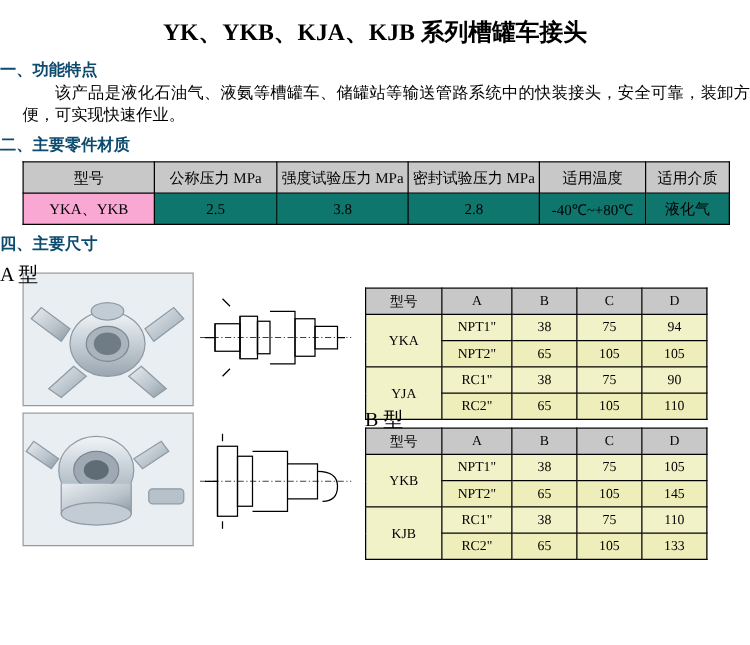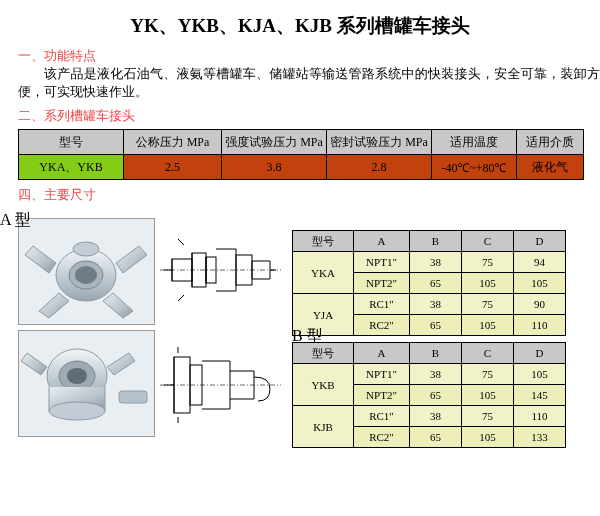--- a/index.html
+++ b/index.html
@@ -26,25 +26,24 @@
     text-align: center;
     font-family: "Liberation Serif", serif;
     font-size: 19px;
     font-weight: bold;
     letter-spacing: 0px;
     padding-top: 13px;
     padding-bottom: 2px;
     color: #000;
   }
   .section-head {
-    color: #ef4444;
-    font-weight: normal;
+    color: #0c4a6e;
+    font-weight: bold;
     font-size: 13px;
     font-family: "Liberation Serif", serif;
-    margin-left: 18px;
     margin-top: 6px;
   }
   .body-text {
     font-size: 13px;
     line-height: 18px;
     margin-left: 18px;
     text-indent: 26px;
     text-align: justify;
   }
   .plain-line {
@@ -67,24 +66,24 @@
     font-size: 12px;
     height: 22px;
     font-family: "Liberation Serif", serif;
   }
   table.perf thead th {
     background: #c8c8c8;
     font-weight: normal;
     font-size: 12px;
   }
   table.perf tbody td {
-    background: #c2410c;
+    background: #0f766e;
   }
   table.perf tbody td.first {
-    background: #84cc16;
+    background: #f9a8d4;
   }
 
   
   .dim-wrap {
     margin-top: 6px;
     position: relative;
     height: 240px;
   }
   .img-box {
     position: absolute;
@@ -136,21 +135,21 @@
 </head>
 <body>
 
 <div class="page">
 
   <div class="title">YK、YKB、KJA、KJB 系列槽罐车接头</div>
 
   <div class="section-head">一、功能特点</div>
   <div class="body-text">该产品是液化石油气、液氨等槽罐车、储罐站等输送管路系统中的快装接头，安全可靠，装卸方便，可实现快速作业。</div>
 
-  <div class="section-head">二、系列槽罐车接头</div>
+  <div class="section-head">二、主要零件材质</div>
 
 
   <table class="perf">
     <colgroup>
       <col style="width:105px">
       <col style="width:98px">
       <col style="width:105px">
       <col style="width:105px">
       <col style="width:85px">
       <col style="width:67px">

